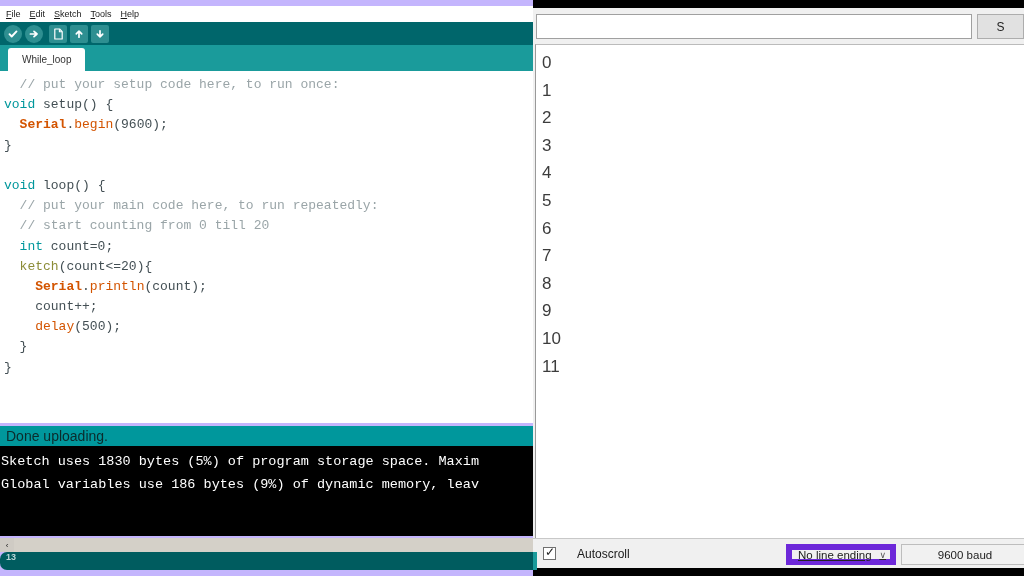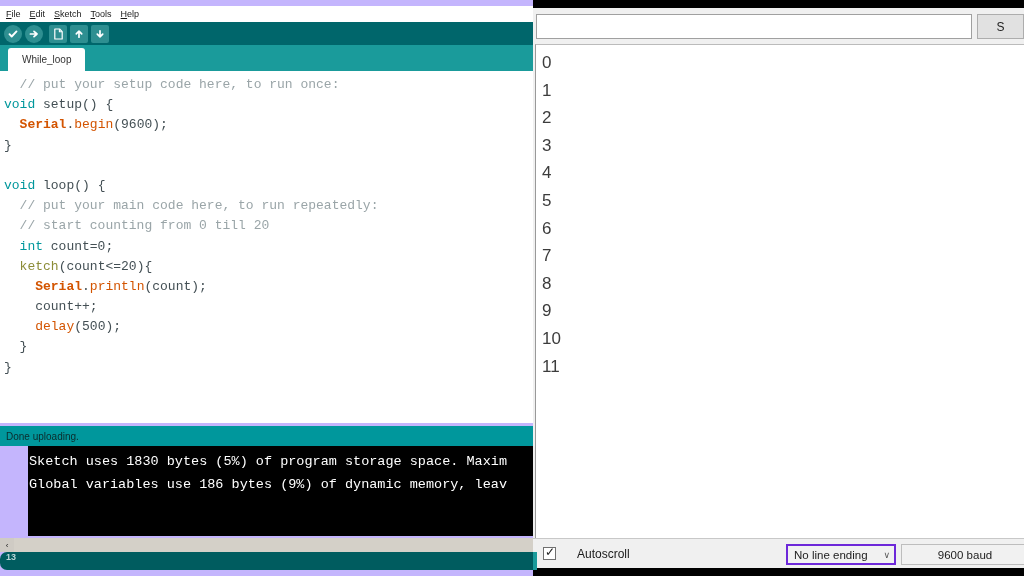--- a/index.html
+++ b/index.html
@@ -106,32 +106,31 @@
 
   
   #status-strip {
     position: absolute; left: 0; top: 426px;
     width: 533px; height: 20px;
     background: #00979c;
     display: flex; align-items: center;
     padding-left: 6px;
   }
   #status-strip .st-text {
-    font-size: 10px; color: #0b2b2c;
+    font-size: 14px; color: #0b2b2c;
     font-family: "Liberation Sans", sans-serif;
   }
 
   
   #console {
     position: absolute; left: 0; top: 446px;
     width: 533px; height: 90px;
     background: #000000;
     overflow: hidden;
     padding-top: 4px;
-    margin-left: 28px;
   }
   .console-line {
     font-family: "Liberation Mono", monospace;
     font-size: 13.5px;
     line-height: 23px;
     color: #ffffff;
     white-space: pre;
     padding-left: 1px;
   }
 
@@ -235,24 +234,24 @@
     font-size: 12px; color: #222; line-height: 13px;
   }
   #autoscroll-label {
     margin-left: 21px;
     font-size: 12px; color: #1a1a1a;
   }
   #lineending-select {
     position: absolute; right: 128px; top: 5px;
     width: 110px; height: 21px;
     background: #f1f1f1;
-    border: 2px solid #6d28d9;
+    border: 6px solid #6d28d9;
     display: flex; align-items: center;
     padding: 0 4px 0 6px;
-    font-size: 11.5px; color: #222;
+    font-size: 11.5px; color: #222; text-decoration: underline;
   }
   #lineending-select .lbl { flex: 1; white-space: nowrap; }
   #lineending-select .chev {
     font-size: 9px; color: #555; margin-left: 4px;
   }
   #baud-select {
     position: absolute; right: -3px; top: 5px;
     width: 126px; height: 21px;
     background: #f1f1f1;
     border: 1px solid #bdbdbd;

